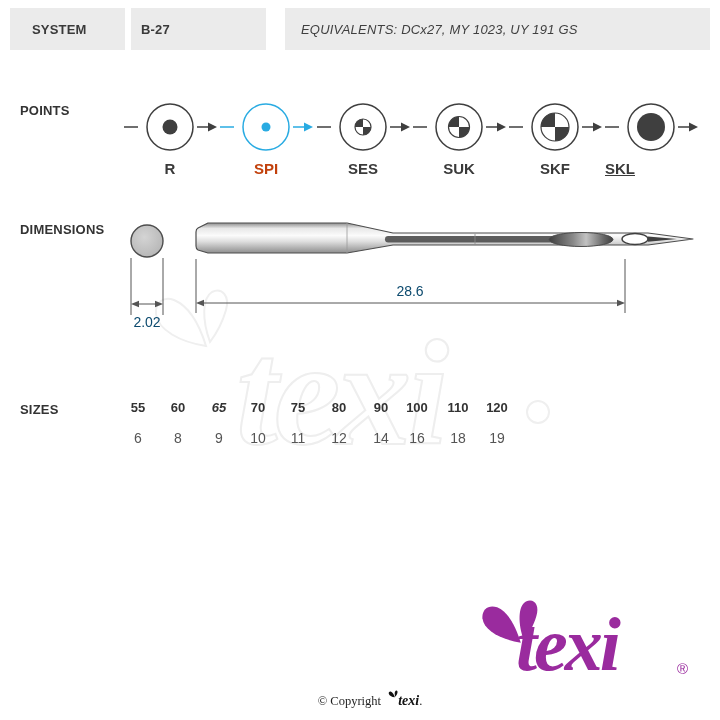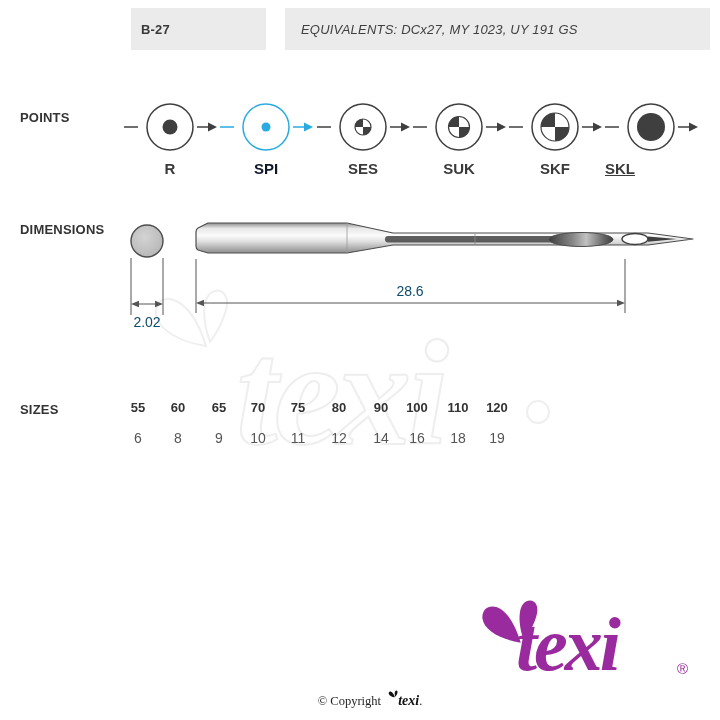--- a/index.html
+++ b/index.html
@@ -8,21 +8,21 @@
   .abs{position:absolute;}
   
   .hbox{position:absolute;top:8px;height:42px;background:#ebebeb;display:flex;align-items:center;}
   .hbox .lbl{font-size:13px;font-weight:bold;letter-spacing:.2px;color:#3a3a3a;}
   .hbox .val{font-size:13px;color:#3f3f3f;letter-spacing:.2px;font-style:italic;}
   
   .sec{position:absolute;left:20px;font-size:13px;font-weight:bold;color:#333;letter-spacing:.2px;}
   
   .ptlabel{position:absolute;top:160px;width:96px;text-align:center;
            font-size:15px;font-weight:bold;color:#3a3a3a;}
-  .ptlabel.sel{color:#0f172a;}
+  .ptlabel.sel{color:#c2410c;}
   
   .dimnum{position:absolute;font-size:14px;color:#0c4a6e;text-align:center;}
   
   .sizecell{position:absolute;width:42px;text-align:center;}
   .szm{font-size:13px;font-weight:bold;color:#333;}
   .szs{font-size:14px;color:#555;}
   
   .texi-big{position:absolute;left:516px;top:606px;font-family:"Liberation Serif",serif;
             font-style:italic;font-weight:bold;font-size:76px;line-height:76px;
             color:#9A2B9E;letter-spacing:-3px;}
@@ -41,28 +41,31 @@
 
   <svg class="abs" style="left:148px;top:284px;" width="430" height="200" viewBox="0 0 430 200">
     <g stroke="#efefef" stroke-width="2" fill="none">
       <path d="M58,62 C32,58 10,46 8,30 C7,18 16,12 26,16 C38,21 50,36 58,62 Z"></path>
       <path d="M62,58 C54,36 54,14 64,8 C74,3 82,12 78,26 C74,40 68,50 62,58 Z"></path>
       <circle cx="390" cy="128" r="11"></circle>
     </g>
     <text x="88" y="160" font-family="Liberation Serif, serif" font-style="italic" font-weight="bold" font-size="150" letter-spacing="-4" fill="none" stroke="#eeeeee" stroke-width="2">texi</text>
   </svg>
 
+  <div class="hbox" style="left:10px;width:115px;padding-left:22px;box-sizing:border-box;">
+    <span class="lbl">SYSTEM</span>
+  </div>
   <div class="hbox" style="left:131px;width:135px;padding-left:10px;box-sizing:border-box;">
     <span class="lbl">B-27</span>
   </div>
   <div class="hbox" style="left:285px;width:425px;padding-left:16px;box-sizing:border-box;">
     <span class="val">EQUIVALENTS: DCx27, MY 1023, UY 191 GS</span>
   </div>
 
-  <div class="sec" style="top:110px;">POINTS</div>
+  <div class="sec" style="top:103px;">POINTS</div>
 
   <svg class="abs" style="left:110px;top:96px;" width="595" height="62" viewBox="0 0 595 62">
 
     <g stroke="#3f3f3f" fill="none" stroke-width="1.5">
       <line x1="14" y1="31" x2="28" y2="31"></line>
       <circle cx="60" cy="31" r="23" fill="#ffffff"></circle>
       <circle cx="60" cy="31" r="7.5" fill="#3f3f3f" stroke="none"></circle>
       <line x1="87" y1="31" x2="99" y2="31"></line>
       <polygon points="107,31 98,26.6 98,35.4" fill="#3f3f3f" stroke="none"></polygon>
     </g>
@@ -181,21 +184,21 @@
     </g>
   </svg>
 
   <div class="dimnum" style="left:125px;top:314px;width:44px;">2.02</div>
   <div class="dimnum" style="left:380px;top:283px;width:60px;">28.6</div>
 
   <div class="sec" style="top:402px;">SIZES</div>
 
   <div class="sizecell szm" style="left:117px;top:400px;">55</div>
   <div class="sizecell szm" style="left:157px;top:400px;">60</div>
-  <div class="sizecell szm" style="left:198px;top:400px;">65</div>
+  <div class="sizecell szm" style="left:198px;top:400px;font-style:italic;">65</div>
   <div class="sizecell szm" style="left:237px;top:400px;">70</div>
   <div class="sizecell szm" style="left:277px;top:400px;">75</div>
   <div class="sizecell szm" style="left:318px;top:400px;">80</div>
   <div class="sizecell szm" style="left:360px;top:400px;">90</div>
   <div class="sizecell szm" style="left:396px;top:400px;">100</div>
   <div class="sizecell szm" style="left:437px;top:400px;">110</div>
   <div class="sizecell szm" style="left:476px;top:400px;">120</div>
 
   <div class="sizecell szs" style="left:117px;top:430px;">6</div>
   <div class="sizecell szs" style="left:157px;top:430px;">8</div>

